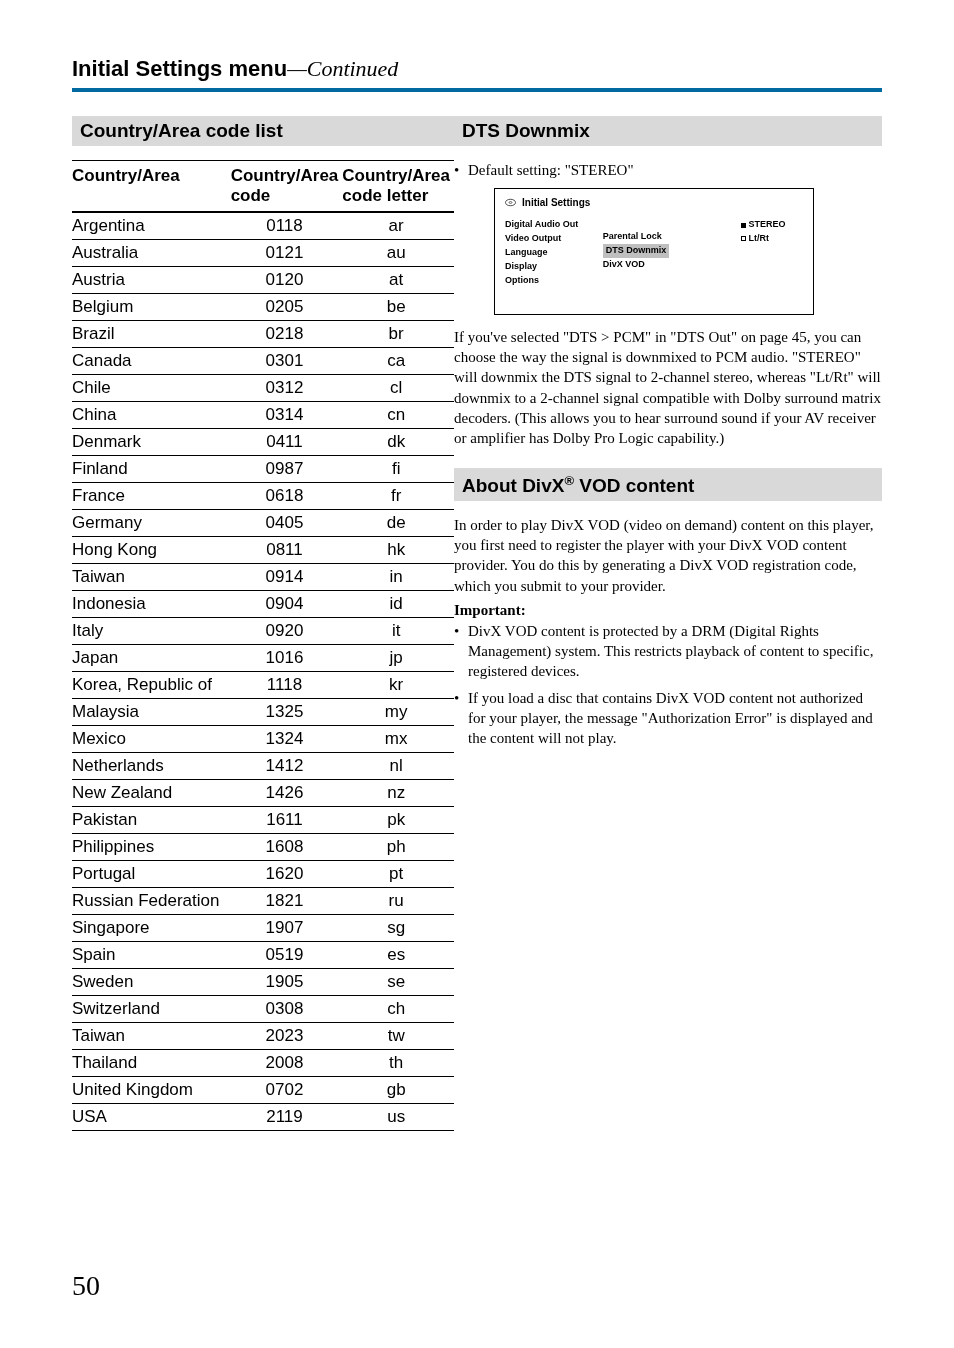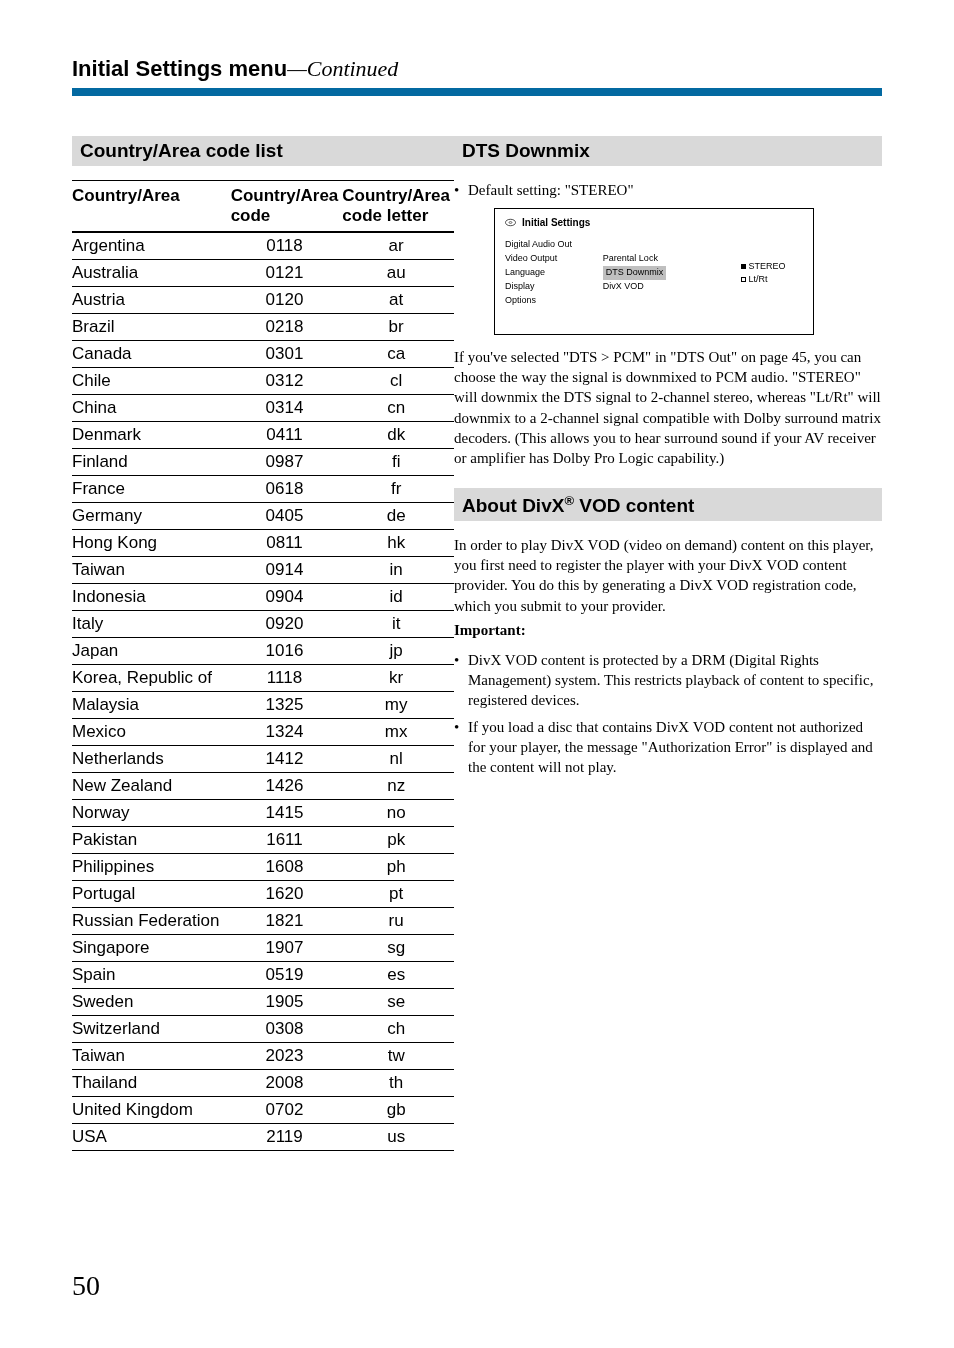--- a/index.html
+++ b/index.html
@@ -5,23 +5,23 @@
     * { box-sizing: border-box; margin: 0; padding: 0; }
     body {
       width: 954px;
       height: 1348px;
       background: #fff;
       font-family: "Times New Roman", Times, serif;
       padding: 56px 72px 40px 72px;
       position: relative;
     }
     .page-header {
-      border-bottom: 8px solid #0369a1;
+      border-bottom: 4px solid #0369a1;
       padding-bottom: 6px;
-      margin-bottom: 40px;
+      margin-bottom: 24px;
     }
     .page-header-title {
       font-family: Arial, Helvetica, sans-serif;
       font-weight: bold;
       font-size: 22px;
     }
     .page-header-cont {
       font-style: italic;
       font-size: 22px;
       font-weight: normal;
@@ -81,21 +81,21 @@
     }
     .body-para {
       font-size: 15px;
       line-height: 1.35;
       margin-bottom: 6px;
     }
     .important-label {
       font-size: 15px;
       font-weight: bold;
       margin-top: 4px;
-      margin-bottom: 11px;
+      margin-bottom: 2px;
     }
 
     .settings-panel {
       margin: 8px 0 12px 40px;
       border: 1px solid #000;
       width: 320px;
       padding: 8px 10px 26px 10px;
       font-family: Arial, Helvetica, sans-serif;
     }
     .settings-panel-title-row {
@@ -105,25 +105,24 @@
       margin-bottom: 10px;
     }
     .settings-panel-title {
       font-size: 10px;
       font-weight: bold;
     }
     .settings-body {
       display: flex;
       gap: 14px;
       font-size: 9px;
-      font-weight: normal;
-      align-items: center;
+      font-weight: bold;
     }
     .settings-col1 { width: 94px; }
-    .settings-col2 { width: 86px; }
+    .settings-col2 { width: 86px; margin-top: 12px; }
     .settings-col3 { width: 70px; margin-left: 47px; }
     .settings-col1 div, .settings-col2 div { line-height: 1.55; }
     .settings-col2 .hl {
       background: #bfbfbf;
       display: inline-block;
       padding: 0 3px;
     }
     .settings-col3 .opt {
       line-height: 1.5;
       display: flex;
@@ -184,20 +183,25 @@
             <td>Australia</td>
             <td class="center">0121</td>
             <td class="center">au</td>
           </tr>
           <tr>
             <td>Austria</td>
             <td class="center">0120</td>
             <td class="center">at</td>
           </tr>
           <tr>
+            <td>Belgium</td>
+            <td class="center">0205</td>
+            <td class="center">be</td>
+          </tr>
+          <tr>
             <td>Brazil</td>
             <td class="center">0218</td>
             <td class="center">br</td>
           </tr>
           <tr>
             <td>Canada</td>
             <td class="center">0301</td>
             <td class="center">ca</td>
           </tr>
           <tr>
@@ -272,25 +276,20 @@
           </tr>
           <tr>
             <td>Netherlands</td>
             <td class="center">1412</td>
             <td class="center">nl</td>
           </tr>
           <tr>
             <td>New Zealand</td>
             <td class="center">1426</td>
             <td class="center">nz</td>
-          </tr>
-          <tr>
-            <td>Norway</td>
-            <td class="center">1415</td>
-            <td class="center">no</td>
           </tr>
           <tr>
             <td>Pakistan</td>
             <td class="center">1611</td>
             <td class="center">pk</td>
           </tr>
           <tr>
             <td>Philippines</td>
             <td class="center">1608</td>
             <td class="center">ph</td>

